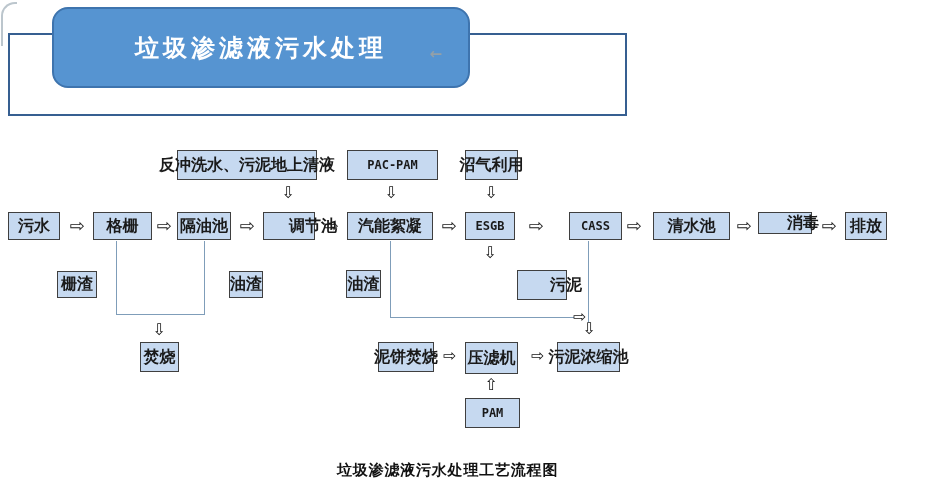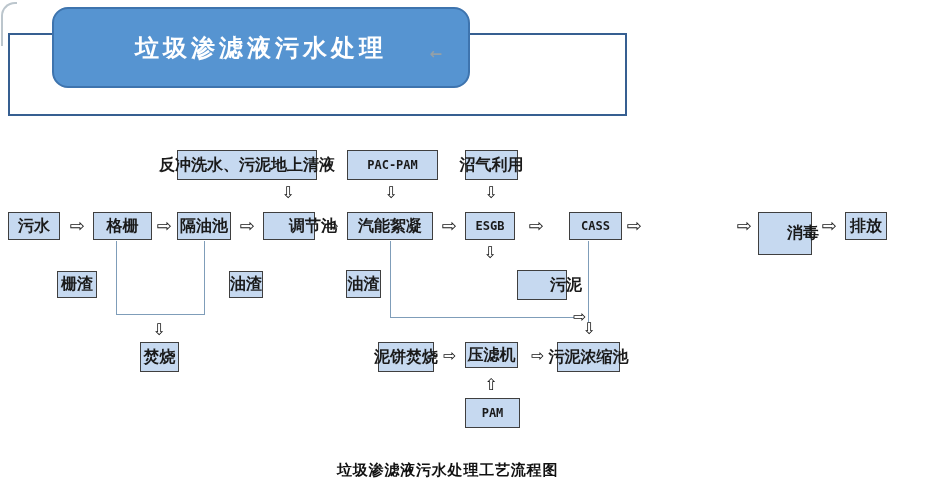--- a/index.html
+++ b/index.html
@@ -49,21 +49,22 @@
   <div class="arr small" style="left:380px;top:185px;">⇩</div>
   <div class="arr small" style="left:480px;top:185px;">⇩</div>
 
   <div class="node" style="left:8px;top:212px;width:52px;height:28px;">污水</div>
   <div class="node" style="left:93px;top:212px;width:59px;height:28px;">格栅</div>
   <div class="node" style="left:177px;top:212px;width:54px;height:28px;">隔油池</div>
   <div class="node" style="left:263px;top:212px;width:52px;height:28px;padding-left:48px;">调节池</div>
   <div class="node" style="left:347px;top:212px;width:86px;height:28px;">汽能絮凝</div>
   <div class="node mono" style="left:465px;top:212px;width:50px;height:28px;">ESGB</div>
   <div class="node mono" style="left:557px;top:212px;width:53px;height:28px;margin-left:12px;">CASS</div>
-  <div class="node" style="left:758px;top:212px;width:54px;height:43px;padding-left:36px;">消毒</div>
+  <div class="node" style="left:653px;top:212px;width:77px;height:28px;">清水池</div>
+  <div class="node" style="left:758px;top:212px;width:54px;height:22px;padding-left:36px;">消毒</div>
   <div class="node" style="left:845px;top:212px;width:42px;height:28px;">排放</div>
 
   <div class="arr" style="left:66px;top:217px;">⇨</div>
   <div class="arr" style="left:153px;top:217px;">⇨</div>
   <div class="arr" style="left:236px;top:217px;">⇨</div>
   <div class="arr" style="left:320px;top:217px;">⇨</div>
   <div class="arr" style="left:438px;top:217px;">⇨</div>
   <div class="arr" style="left:525px;top:217px;">⇨</div>
   <div class="arr" style="left:623px;top:217px;">⇨</div>
   <div class="arr" style="left:733px;top:217px;">⇨</div>
@@ -84,21 +85,21 @@
   <div class="line" style="left:588px;top:241px;width:1px;height:81px;"></div>
 
   <div class="arr small" style="left:569px;top:309px;">⇨</div>
   <div class="arr small" style="left:148px;top:322px;">⇩</div>
   <div class="arr small" style="left:578px;top:321px;">⇩</div>
 
   <div class="node" style="left:140px;top:342px;width:39px;height:30px;">焚烧</div>
 
   <div class="node" style="left:378px;top:342px;width:56px;height:30px;">泥饼焚烧</div>
   <div class="arr small" style="left:439px;top:348px;">⇨</div>
-  <div class="node" style="left:465px;top:342px;width:53px;height:26px;">压滤机</div>
+  <div class="node" style="left:465px;top:342px;width:53px;height:32px;">压滤机</div>
   <div class="arr small" style="left:527px;top:348px;">⇨</div>
   <div class="node" style="left:557px;top:342px;width:63px;height:30px;">污泥浓缩池</div>
 
   <div class="arr small" style="left:480px;top:377px;">⇧</div>
   <div class="node mono" style="left:465px;top:398px;width:55px;height:30px;">PAM</div>
 
   <div class="caption">垃圾渗滤液污水处理工艺流程图</div>
 
 </div>
 

